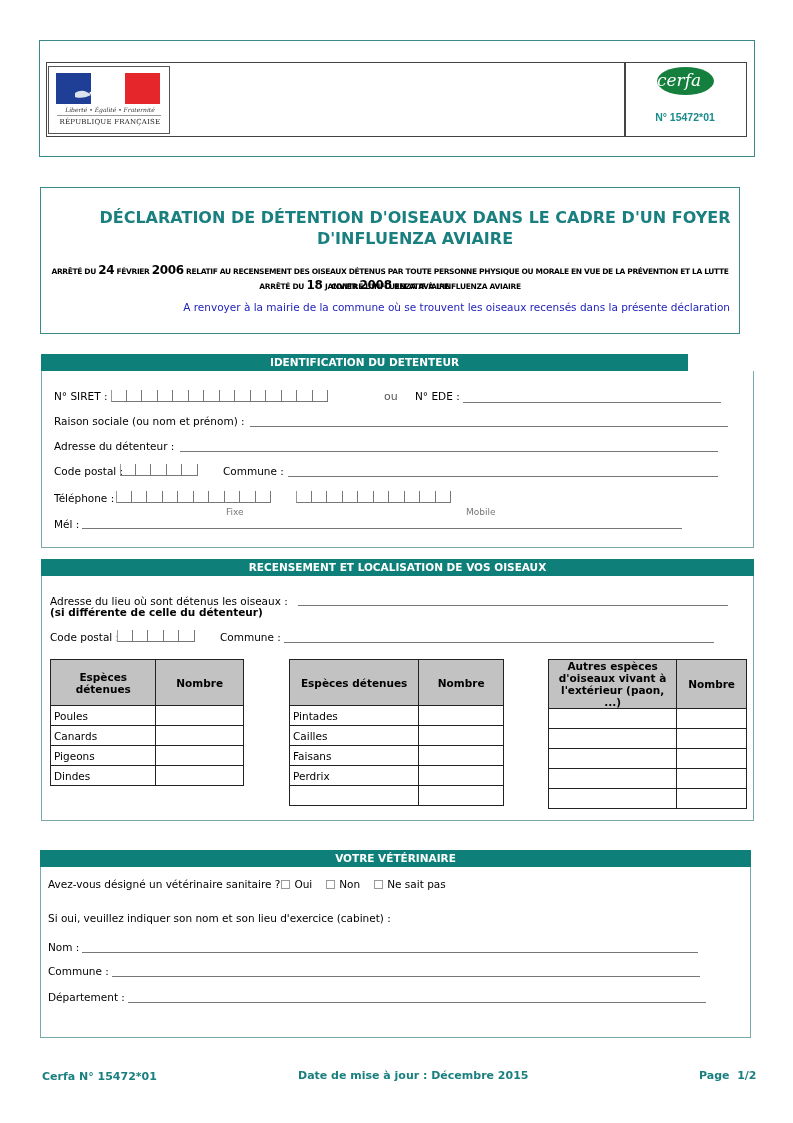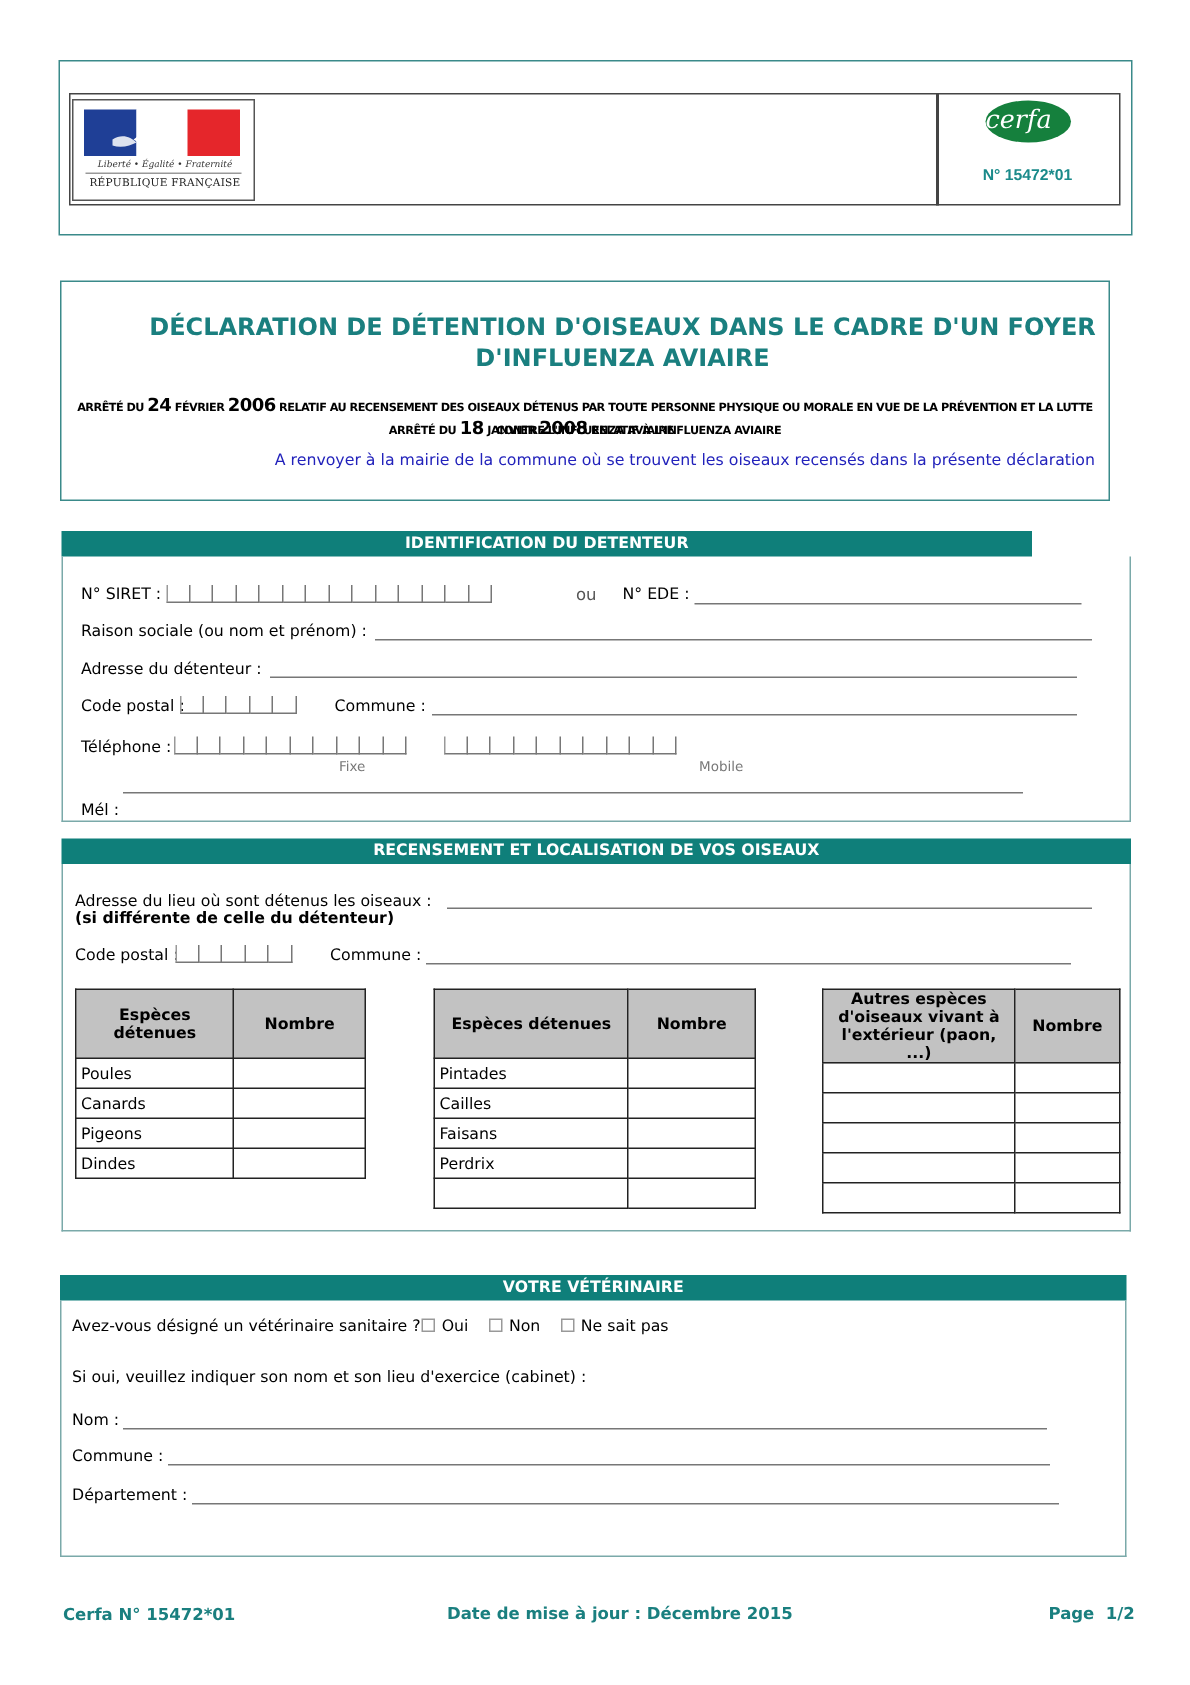--- a/index.html
+++ b/index.html
@@ -148,21 +148,21 @@
     <div class="cell"></div>
     <div class="cell"></div>
     <div class="cell"></div>
     <div class="cell"></div>
     <div class="cell"></div>
     <div class="cell"></div>
   </div>
 <div class="small-label" style="left:192px; top:507px;">Fixe</div>
 <div class="small-label" style="left:396px; top:507px;margin-left:36px;">Mobile</div>
 
-<div class="field" style="left:54px; top:534px;">Mél :</div>
+<div class="field" style="left:54px; top:518px;">Mél :</div>
 <div class="line" style="left:82px; top:528px; width:600px;"></div>
 
 <div class="section-bar" style="left:41px; top:559px; width:713px;">RECENSEMENT ET LOCALISATION DE VOS OISEAUX</div>
 <div class="section" style="left:41px; top:576px; width:713px; height:245px;"></div>
 
 <div class="field" style="left:50px; top:595px;">Adresse du lieu où sont détenus les oiseaux  :</div>
 <div class="line" style="left:298px; top:605px; width:430px;"></div>
 <div class="field" style="left:50px; top:606px; font-weight:bold;">(si différente de celle du détenteur)</div>
 
 <div class="field" style="left:50px; top:631px;">Code postal :</div>

